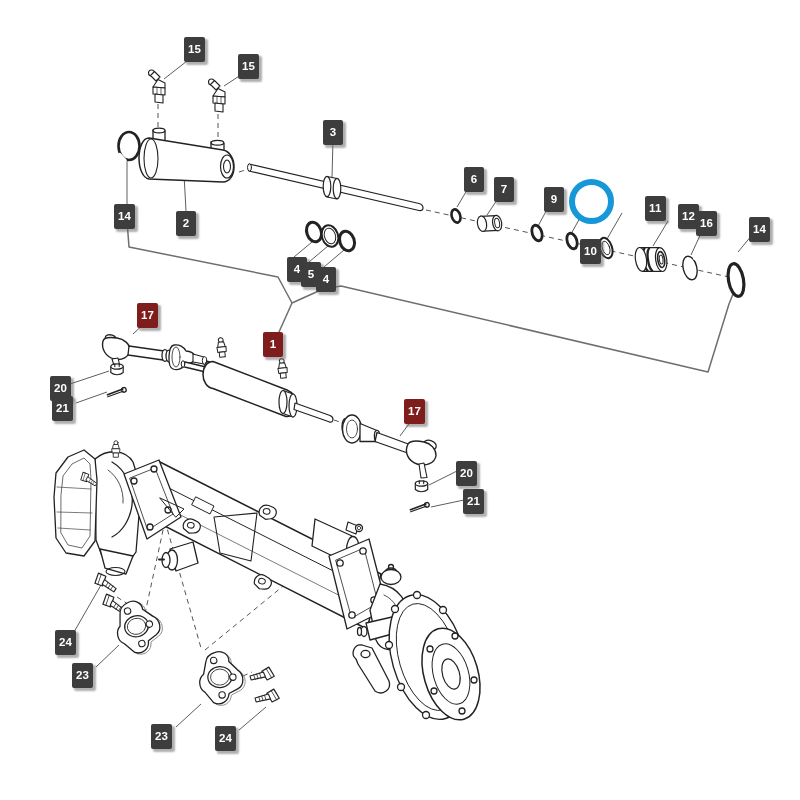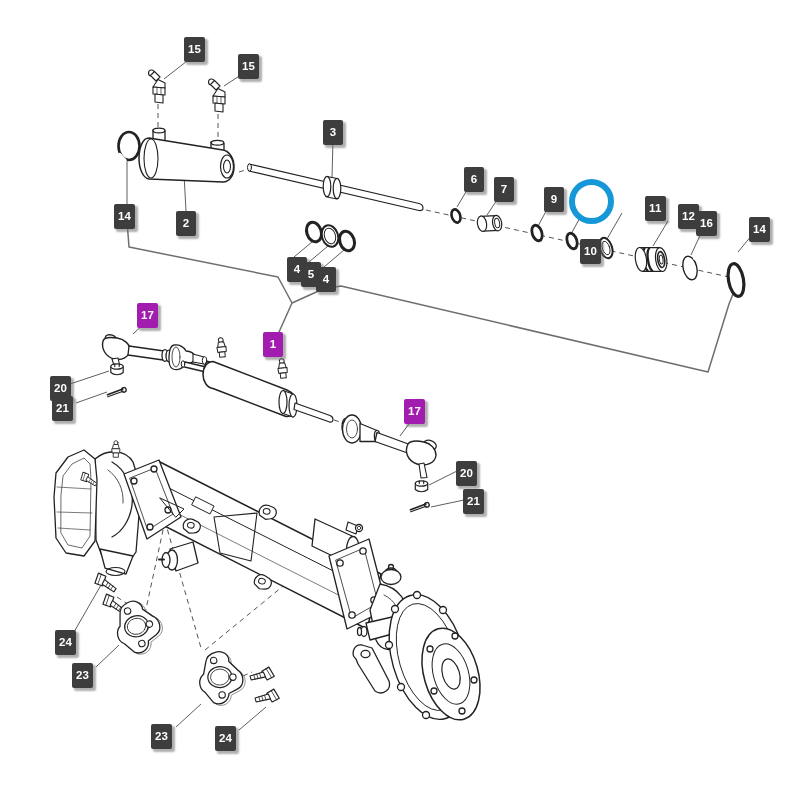--- a/index.html
+++ b/index.html
@@ -3,21 +3,21 @@
 <meta charset="utf-8">
 <style>
   html,body{margin:0;padding:0;background:#fff;}
   #canvas{position:relative;width:800px;height:800px;background:#ffffff;overflow:hidden;
           font-family:"Liberation Sans",sans-serif;}
   #art{position:absolute;left:0;top:0;}
   .badge{position:absolute;background:#3d3d3d;color:#fff;
          font:bold 11.5px/13px "Liberation Sans",sans-serif;
          padding:6px 4px;min-width:12px;text-align:center;border-radius:2px;
          box-shadow:2.5px 2.5px 2px rgba(110,110,110,.55);letter-spacing:.2px;cursor:pointer;}
-  .badge.cyan{background:#a21caf;}
+  .badge.cyan{background:#7f1d1d;}
   .ring{position:absolute;width:45px;height:45px;border:6px solid #1698d8;
         border-radius:50%;box-sizing:border-box;}
 </style>
 </head>
 <body>
 
 <div id="canvas">
 
 <svg id="art" width="800" height="800" viewBox="0 0 800 800" xmlns="http://www.w3.org/2000/svg">
   <defs>

